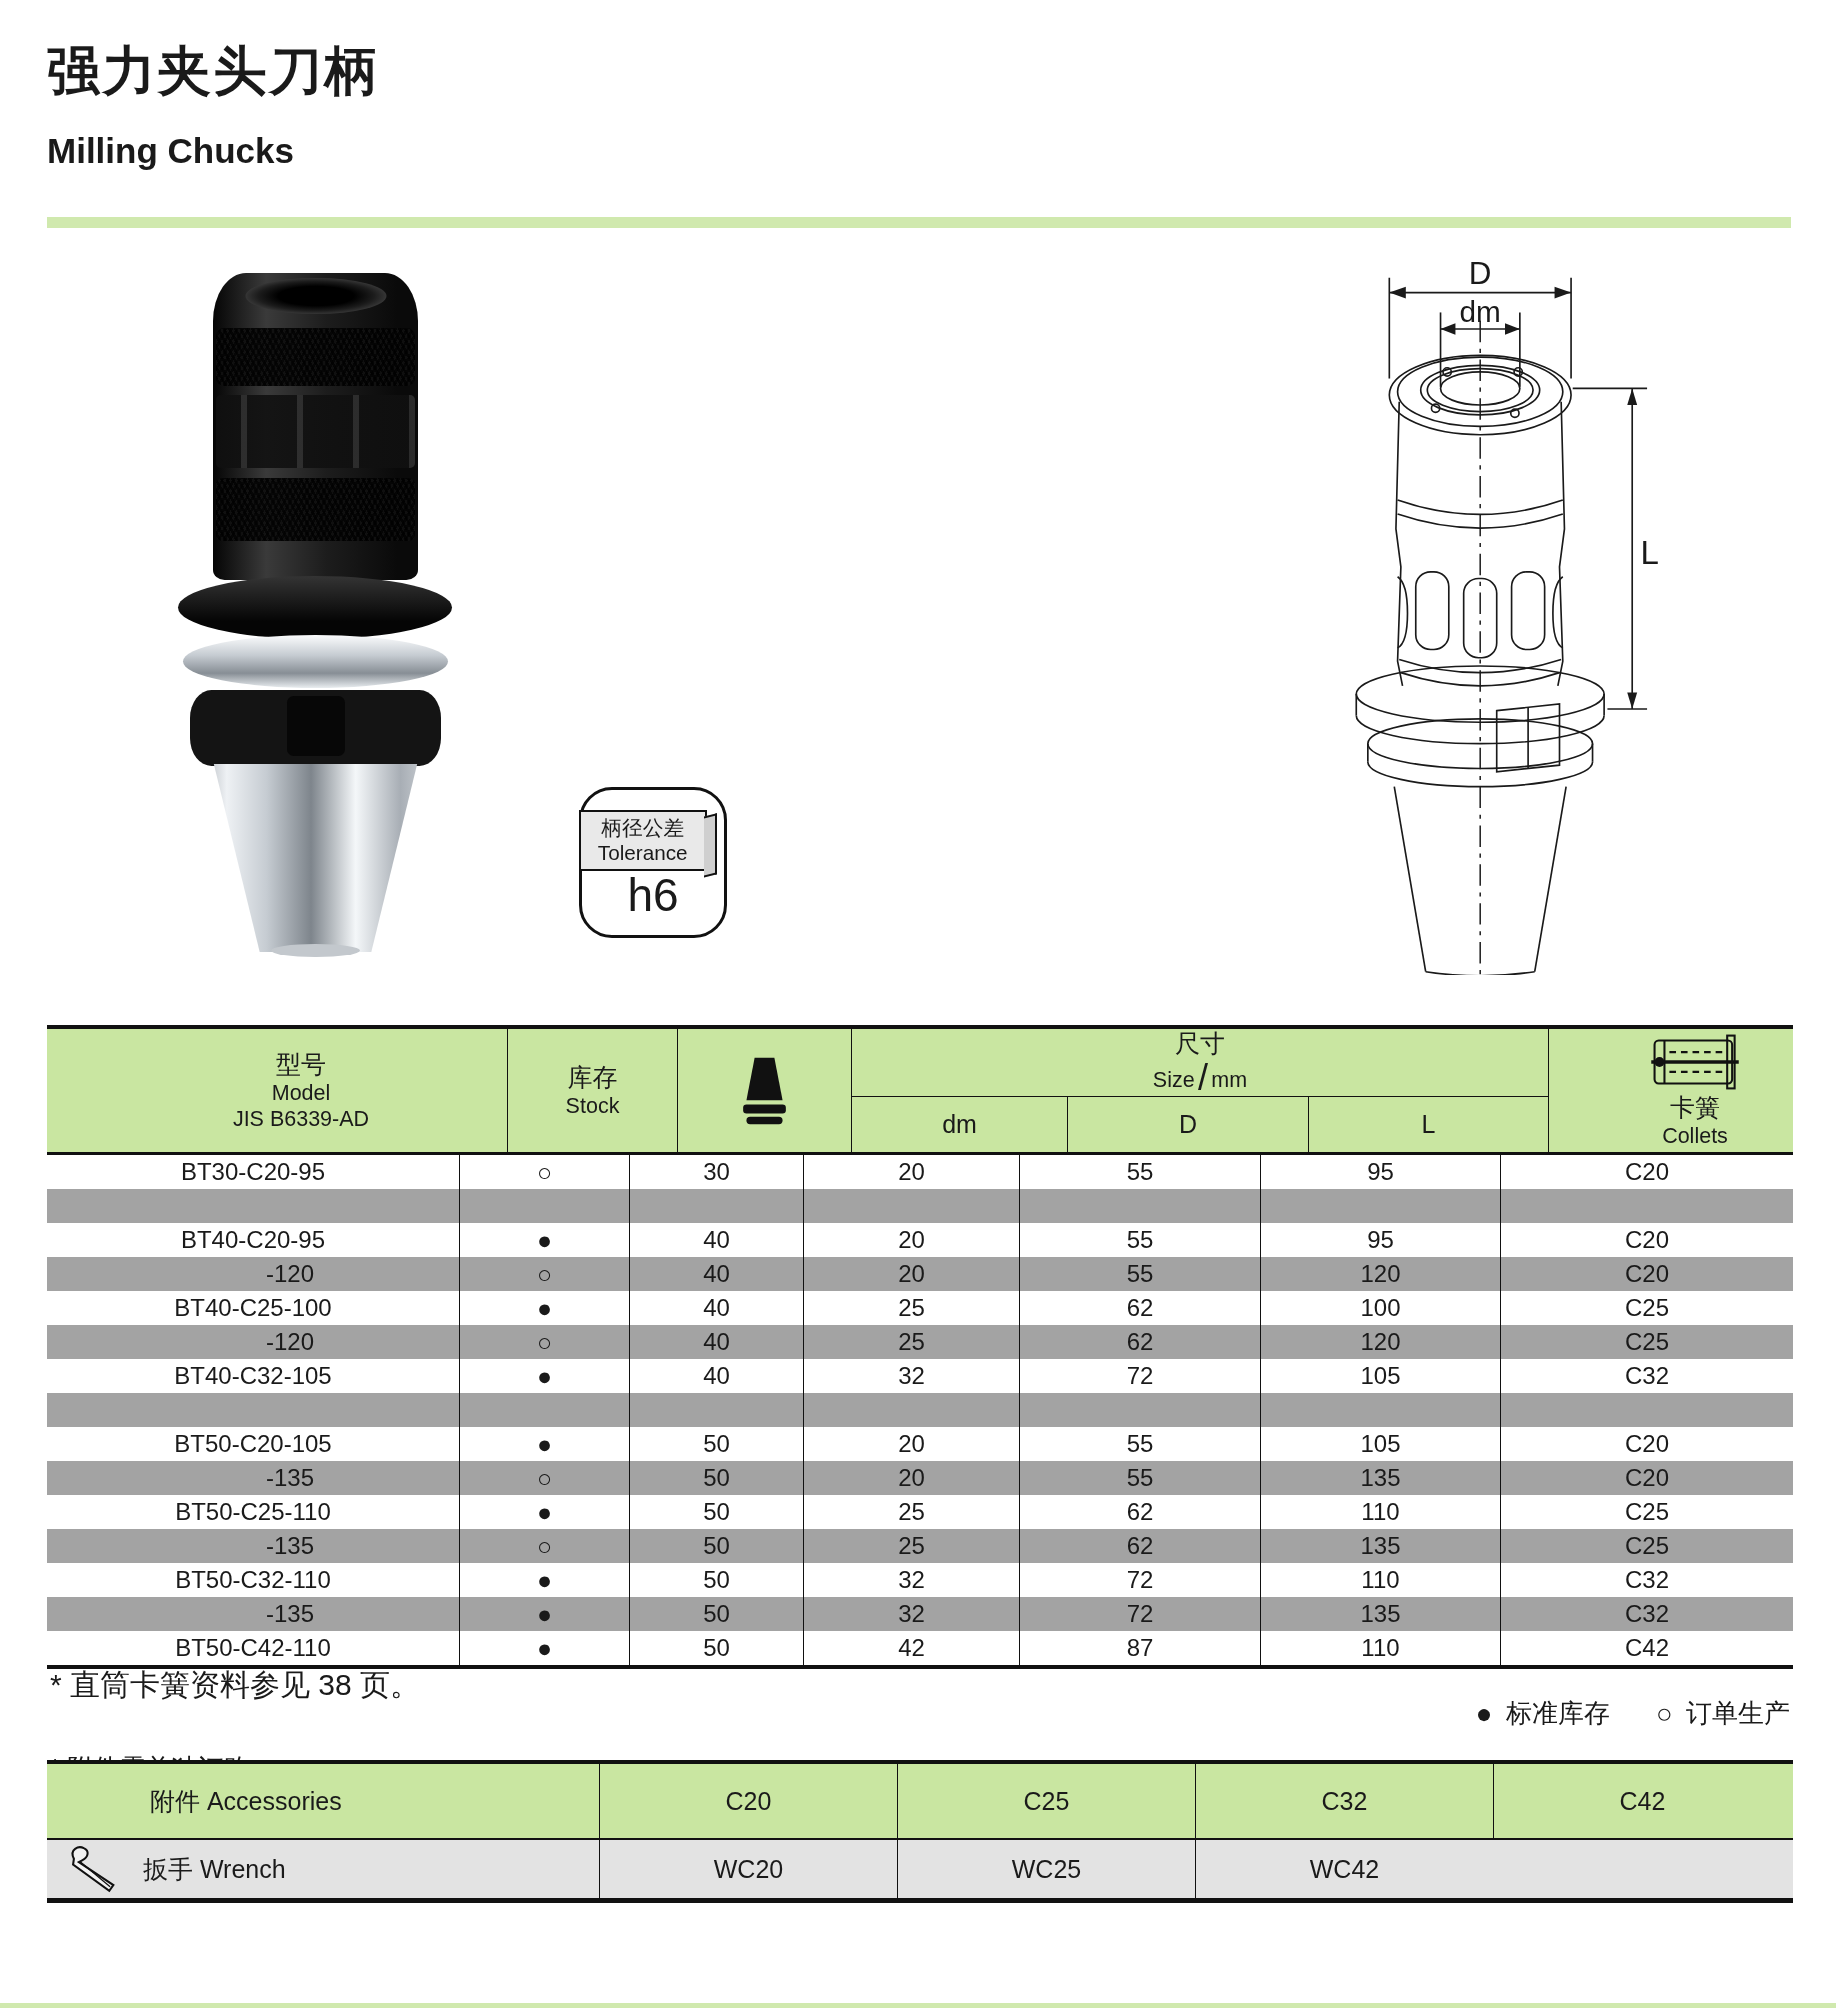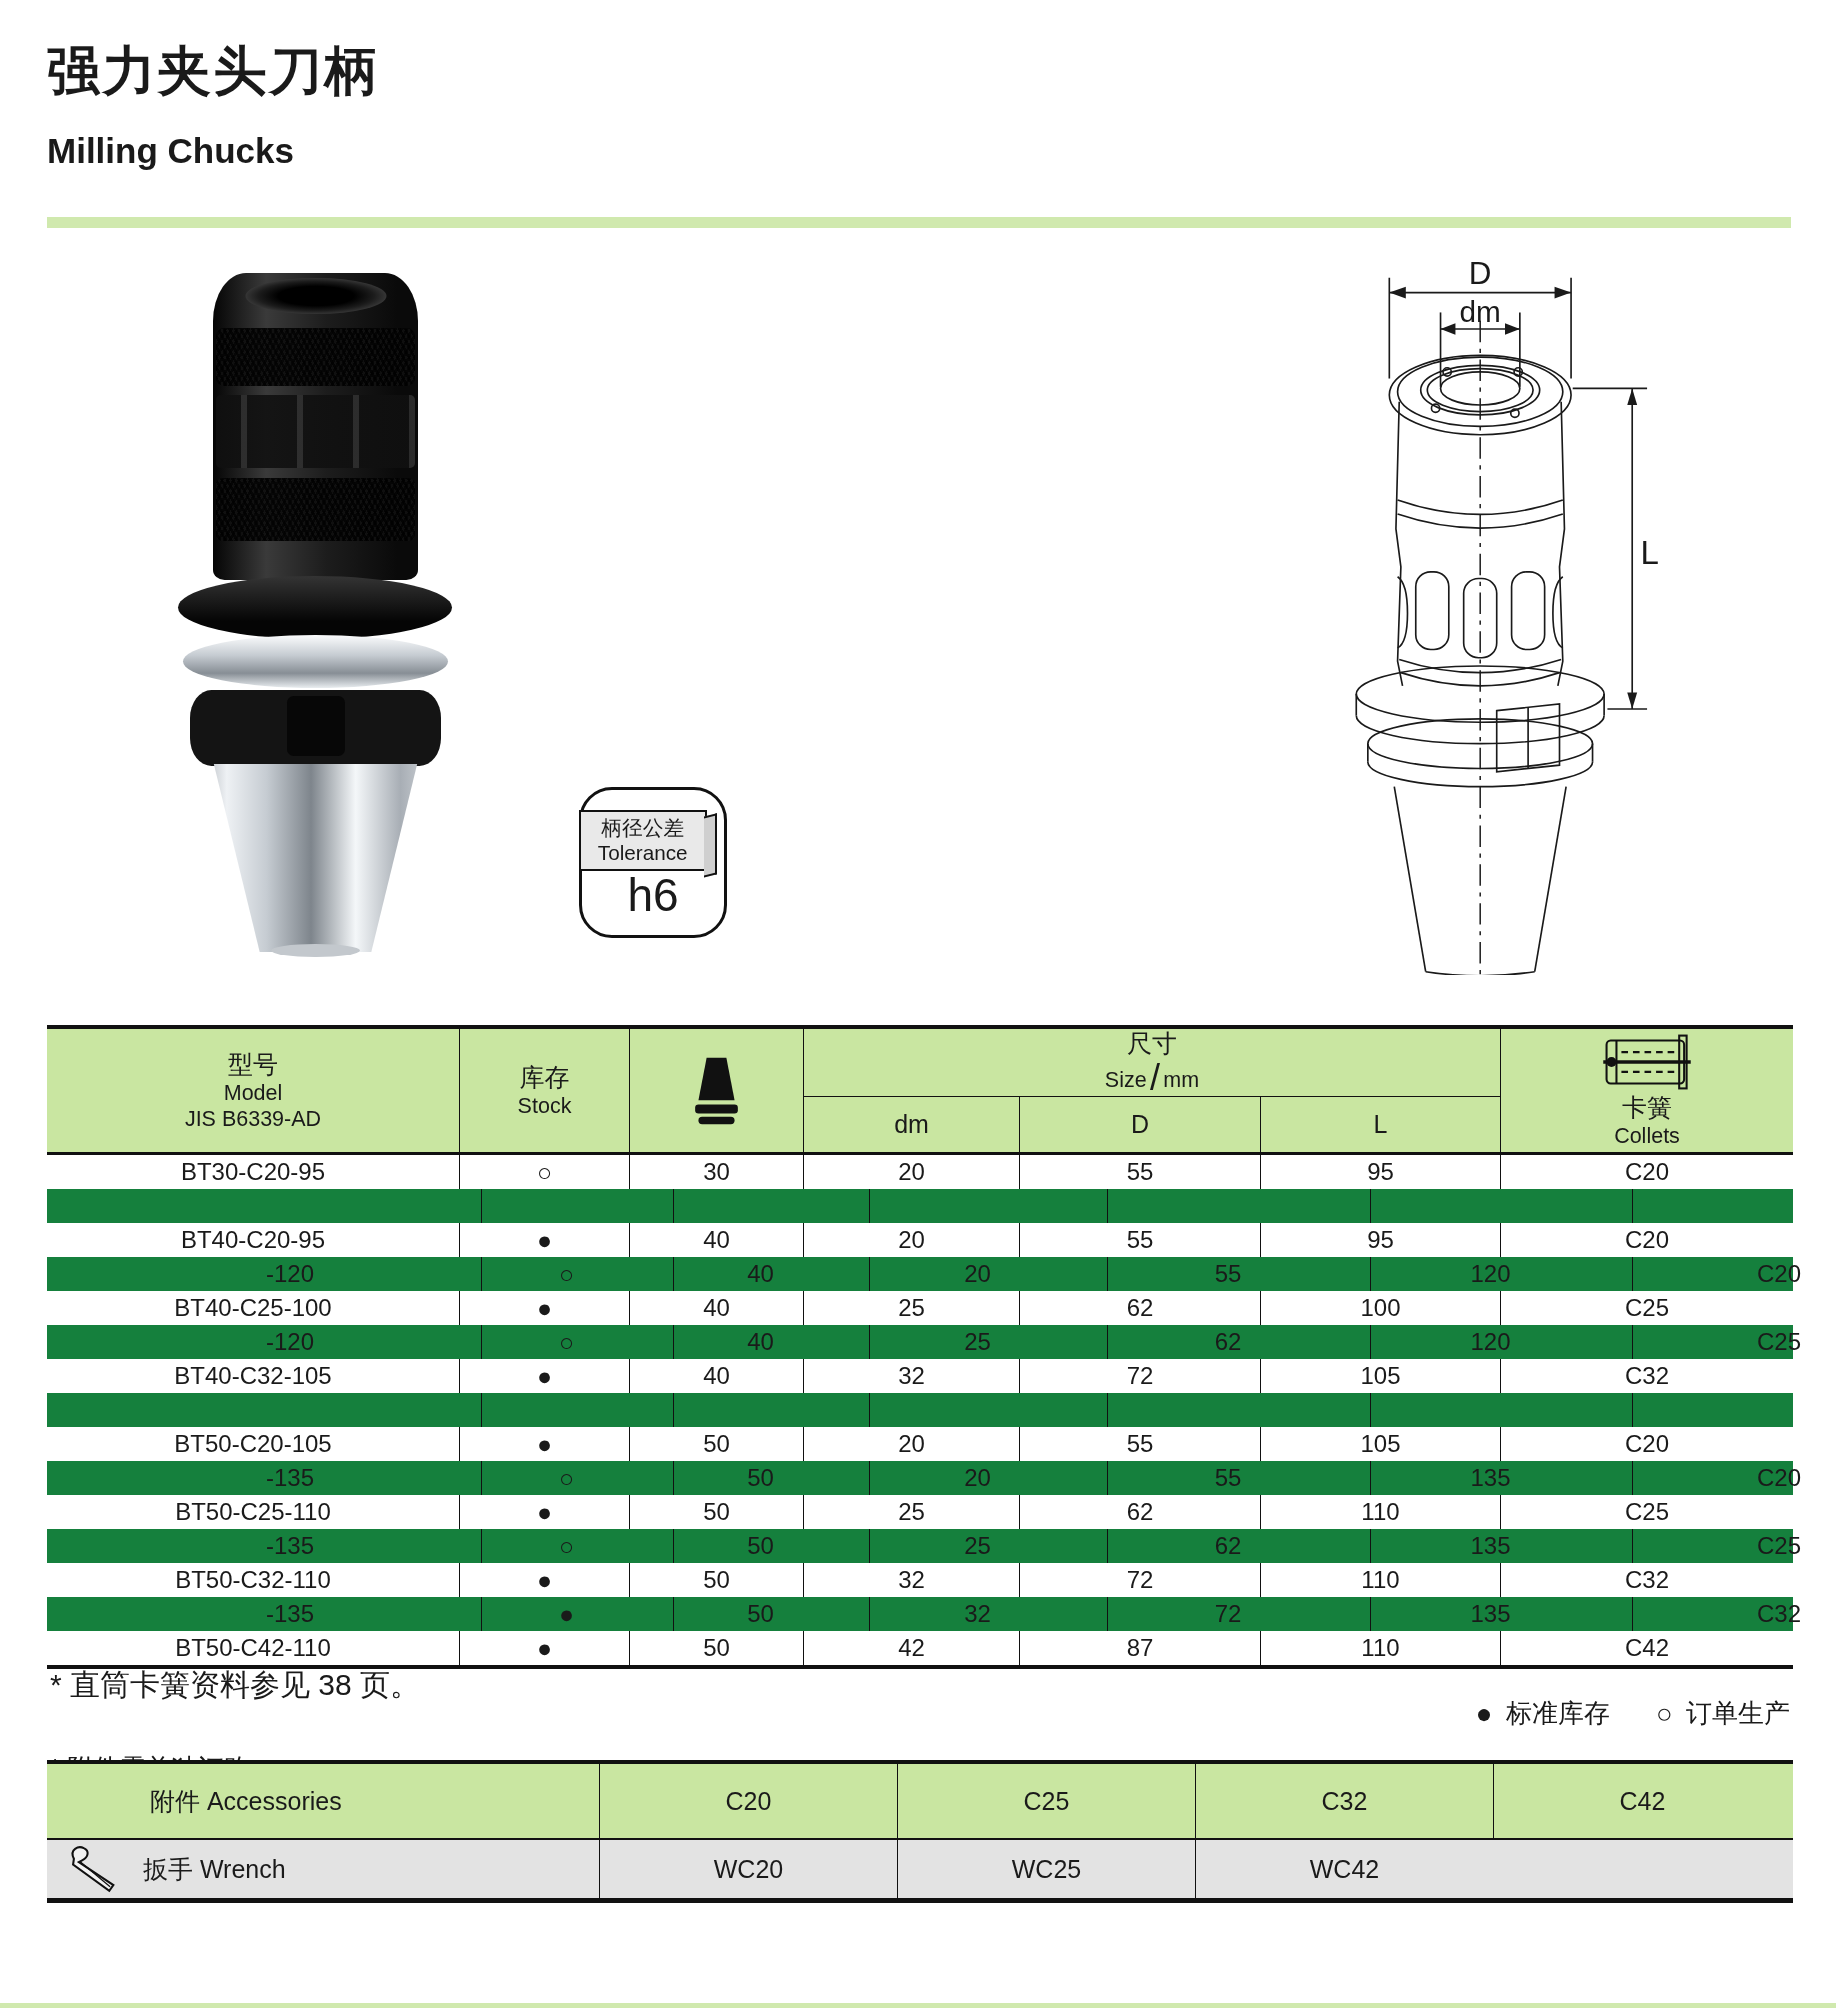--- a/index.html
+++ b/index.html
@@ -47,32 +47,32 @@
     text-align:center;padding:4.1px 0;line-height:1.18;font-size:20.7px;}
   .ribbon-flap{position:absolute;right:-11.6px;top:2.5px;width:10.7px;height:100%;background:#cfcfcf;border:2.5px solid #111;border-left:none;transform:skewY(-14deg);}
   .badge-value{position:absolute;left:0;right:0;bottom:13.2px;text-align:center;font-size:46px;}
 
   
   .drawing{left:1323px;top:248px;width:397px;height:727px;}
 
   
   .mtable{left:47px;top:1025px;width:1746px;border-top:4.1px solid #111;border-bottom:4.1px solid #111;}
   .cols{display:grid;grid-template-columns:412px 170px 174px 216px 241px 240px 293px;}
-  .thead{background:#c9e6a1;grid-template-rows:68px 55px;border-bottom:3.3px solid #111;}
+  .thead{background:#c9e6a1;grid-template-rows:68px 55px;border-bottom:3.3px solid #111;padding-left:48px;}
   .th{display:flex;flex-direction:column;align-items:center;justify-content:center;line-height:1.22;}
   .bl{border-left:1.7px solid #111;}
   .hz{font-size:25px;}
   .he{font-size:21.5px;}
   .sizegrp{grid-column:4/7;grid-row:1;border-bottom:1.7px solid #111;flex-direction:column;padding-top:5px;}
   .sizeline{display:flex;align-items:center;gap:3.3px;}
   .sizeline .slash{font-size:36px;font-weight:300;transform:translateY(-1.7px);}
   .sub{grid-row:2;font-size:25px;}
   .rowspan{grid-row:1/3;}
   .tr{height:34px;}
-  .tr.alt{background:#15803d;gap:22px;}
+  .tr.alt{background:#a3a3a3;}
   .td{display:flex;align-items:center;justify-content:center;font-size:24px;}
   .td.m.cont{justify-content:flex-end;padding-right:145px;}
   .stock-sym{font-size:25px;line-height:1;}
 
   
   .note1{left:50px;top:1665px;font-size:30px;}
   .note2{left:50px;top:1751px;font-size:26px;}
   .legend{right:47px;top:1696px;display:flex;gap:46px;align-items:center;font-size:26px;}
   .legend .item{display:flex;align-items:center;gap:13.2px;}
   .legend .sym{font-size:28px;line-height:1;}

